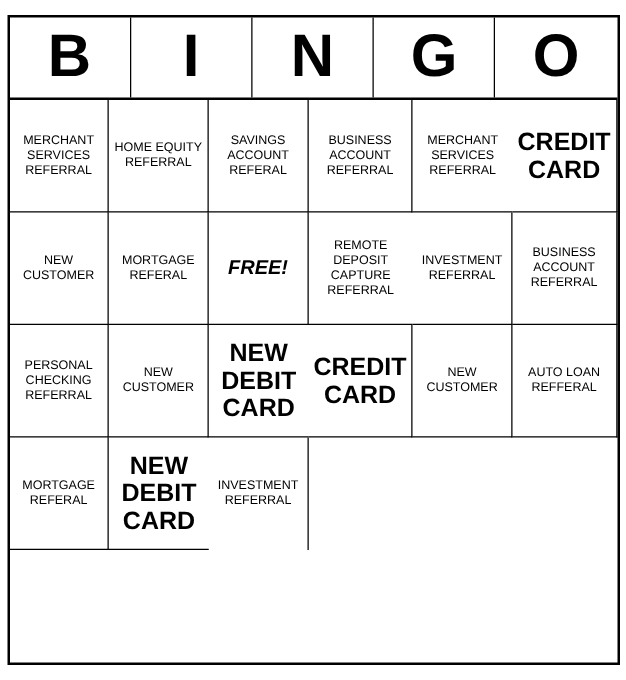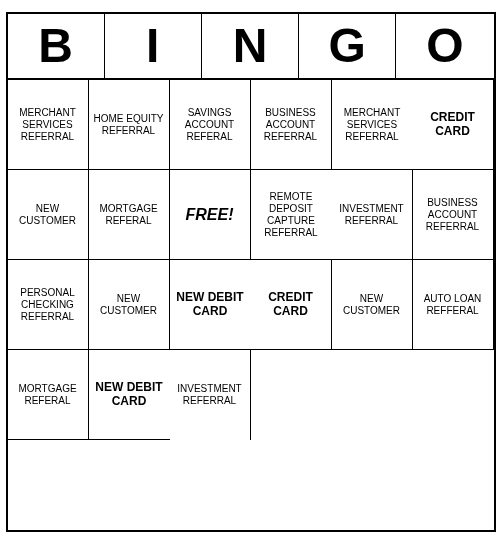--- a/index.html
+++ b/index.html
@@ -70,21 +70,21 @@
       border-bottom: none;
     }
 
     .bingo-cell.free {
       font-size: 16px;
       font-style: italic;
       font-weight: bold;
     }
 
     .bingo-cell.large-text {
-      font-size: 12px;
+      font-size: 20px;
       font-weight: bold;
       line-height: 1.1;
     }
   </style>
 </head>
 <body>
 
 <div class="bingo-card">
   <div class="bingo-header">
   <div class="bingo-header-cell">B</div>

